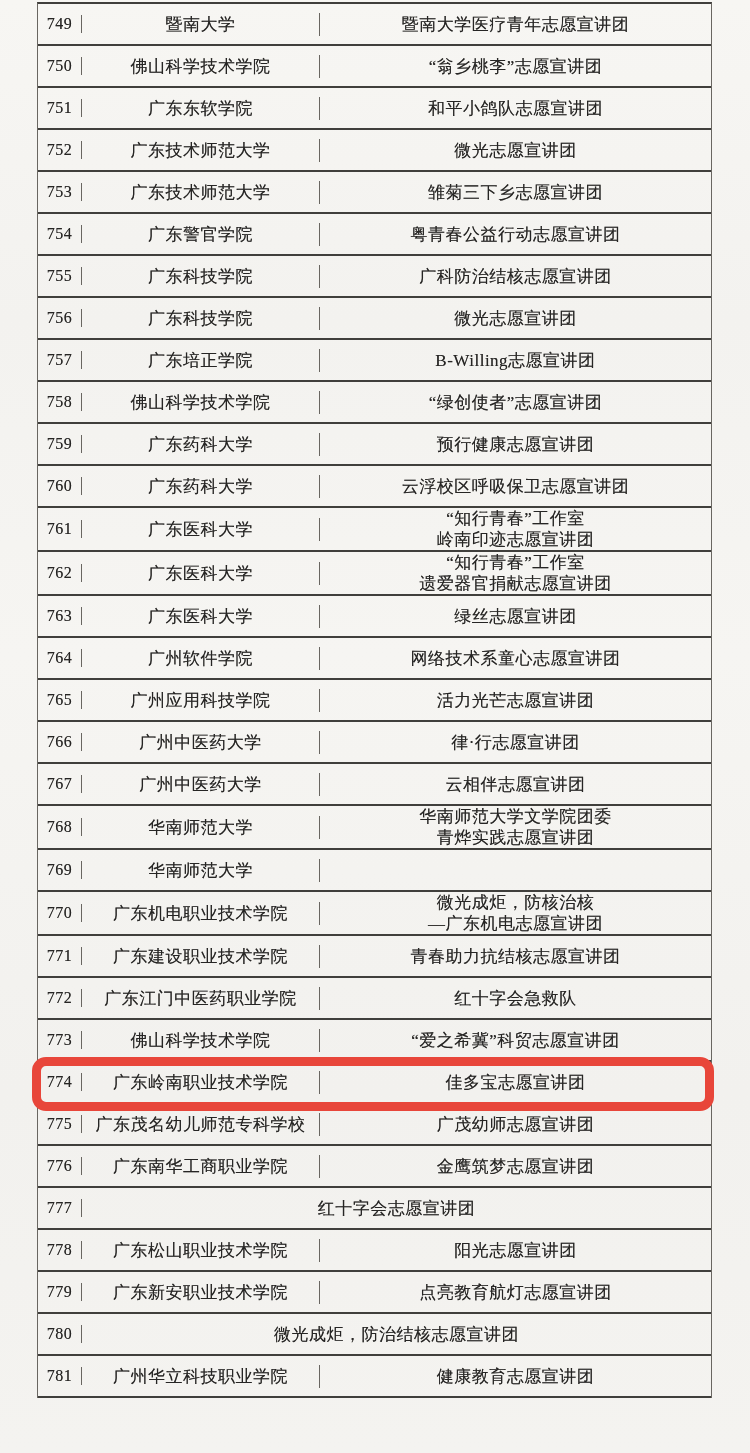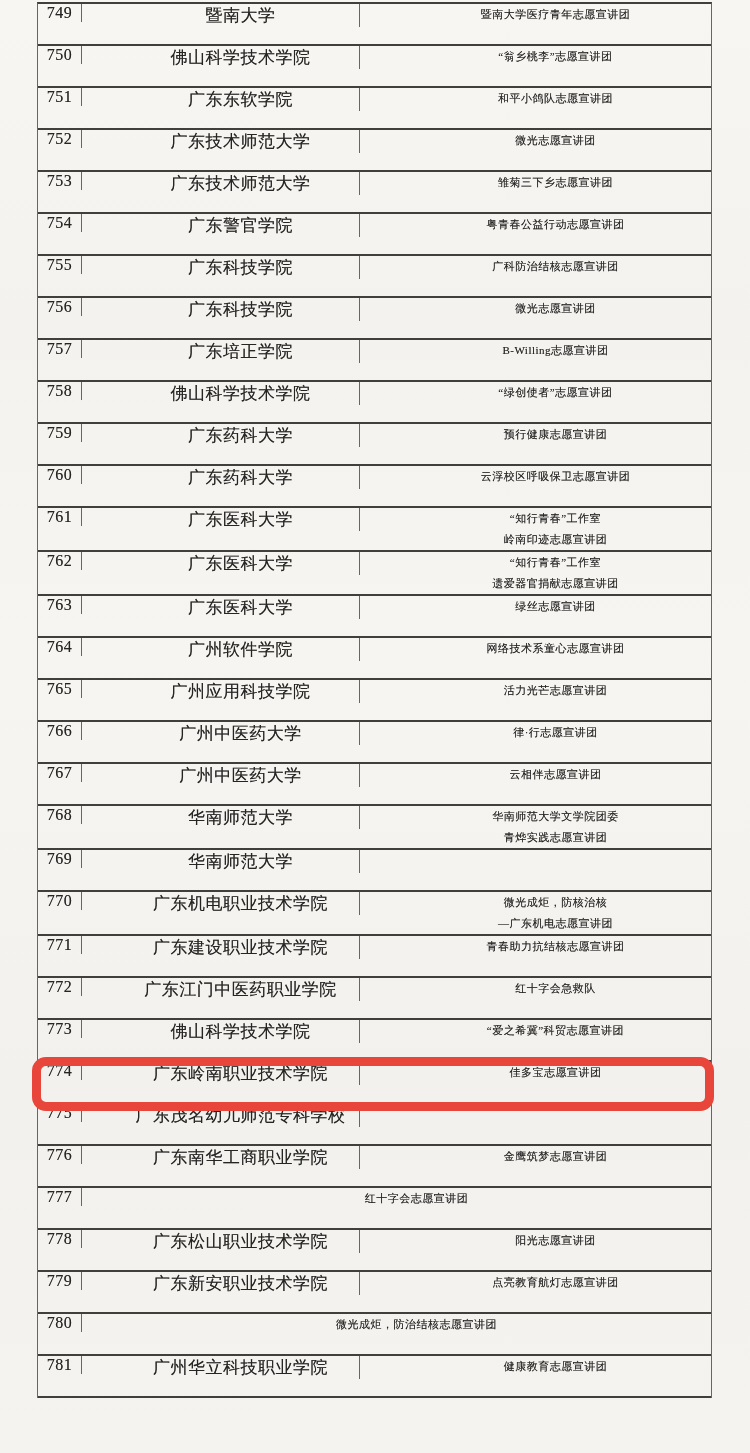--- a/index.html
+++ b/index.html
@@ -20,24 +20,23 @@
     left: 37px;
     top: 2px;
     width: 675px;
     border-top: 2px solid #403f3c;
     border-left: 1.5px solid #696661;
     border-right: 1.5px solid #696661;
   }
   .row {
     position: relative;
     display: flex;
-    align-items: flex-start;
+    align-items: center;
     min-height: 42px;
     border-bottom: 2px solid #403f3c;
-    gap: 40px;
   }
   .cell {
     display: flex;
     align-items: center;
     justify-content: center;
     color: #262524;
     text-shadow: 0 0 0.5px rgba(45,43,40,0.55);
   }
   .cell.no {
     width: 44px;
@@ -49,21 +48,21 @@
   .cell.school {
     width: 238px;
     flex: 0 0 238px;
     border-right: 1.5px solid #696661;
     font-size: 17px;
     letter-spacing: 0.5px;
   }
   .cell.team {
     flex: 1 1 auto;
     flex-direction: column;
-    font-size: 11px;
+    font-size: 17px;
     letter-spacing: 0.5px;
     line-height: 21px;
     padding: 0 4px;
   }
   .team-line { text-align: center; }
   .highlight-box {
     position: absolute;
     left: -6px;
     right: -3px;
     top: -5px;
@@ -285,20 +284,23 @@
     <div class="cell school">广东岭南职业技术学院</div>
     <div class="cell team">
           <div class="team-line">佳多宝志愿宣讲团</div>
         </div>
   <div class="highlight-box"></div>
       </div>
 
   <div class="row">
     <div class="cell no">775</div>
     <div class="cell school">广东茂名幼儿师范专科学校</div>
+    <div class="cell team">
+          <div class="team-line">广茂幼师志愿宣讲团</div>
+        </div>
   </div>
 
   <div class="row">
     <div class="cell no">776</div>
     <div class="cell school">广东南华工商职业学院</div>
     <div class="cell team">
           <div class="team-line">金鹰筑梦志愿宣讲团</div>
         </div>
   </div>
 

